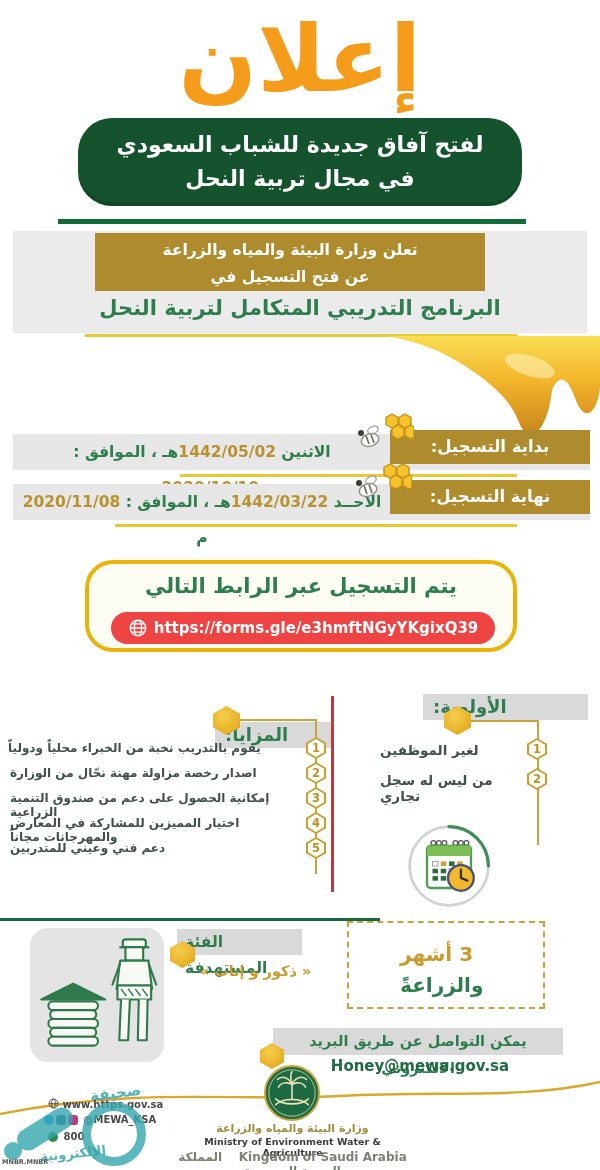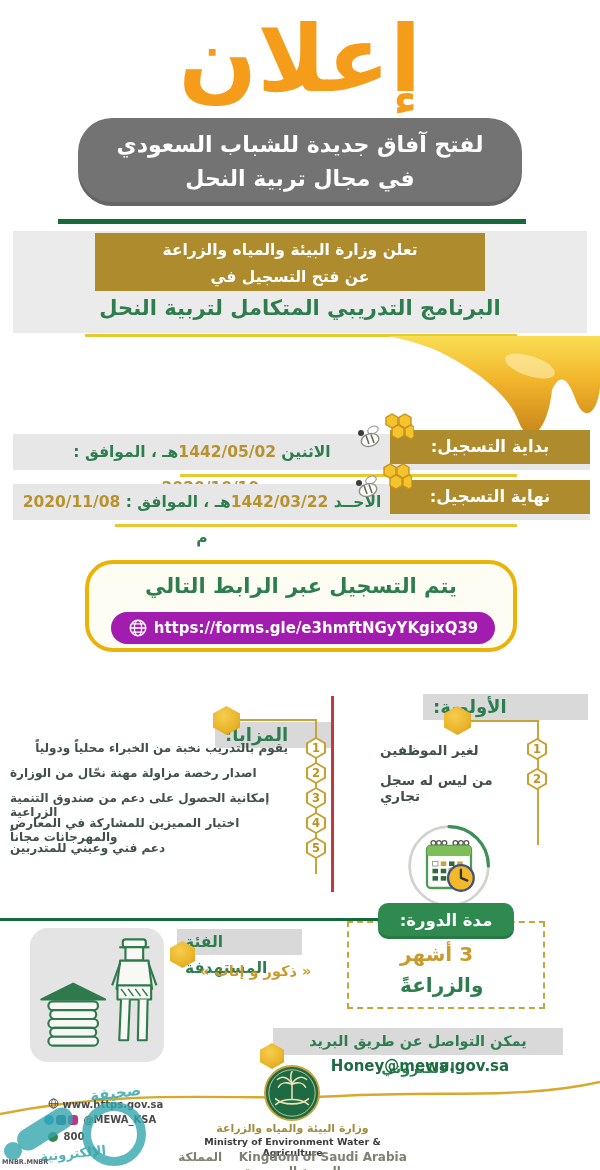--- a/index.html
+++ b/index.html
@@ -2,41 +2,41 @@
 <html lang="ar" dir="rtl"><head>
 <meta charset="utf-8">
 <style>
   html,body{margin:0;padding:0;background:#fff;}
   .page{position:relative;width:600px;height:1170px;background:#fff;overflow:hidden;
         font-family:"DejaVu Sans",sans-serif;direction:rtl;}
   .abs{position:absolute;}
   
   .big-title{left:150px;top:-8px;width:300px;height:135px;text-align:center;
              font-size:92px;font-weight:800;color:#F59C1A;line-height:135px;letter-spacing:-2px;}
-  .green-banner{left:78px;top:118px;width:444px;height:88px;background:#737373;border-radius:34px;
+  .green-banner{left:78px;top:118px;width:444px;height:88px;background:#14532d;border-radius:34px;
                 color:#fff;text-align:center;font-weight:700;font-size:22px;line-height:1.55;
                 padding-top:10px;box-sizing:border-box;box-shadow:inset 0 -4px 0 rgba(0,0,0,.12);}
   .divider{left:58px;top:219px;width:468px;height:5px;background:#156A3C;}
   
   .intro-panel{left:13px;top:231px;width:574px;height:102px;background:#EBEBEB;}
   .intro-gold{left:95px;top:233px;width:390px;height:58px;background:#AE8C2D;color:#fff;
               text-align:center;font-weight:700;font-size:15.5px;line-height:1.75;padding-top:4px;box-sizing:border-box;}
   .program{left:40px;top:296px;width:520px;text-align:center;color:#2E7D4F;font-weight:800;font-size:21px;}
   .gold-underline{height:3px;background:#E9C832;}
   
   .date-bar{left:13px;width:577px;height:36px;background:#E7E7E7;}
   .date-label{width:200px;height:34px;background:#AE8C2D;color:#fff;font-weight:700;font-size:16.5px;
               text-align:center;line-height:34px;}
   .date-text{left:22px;width:360px;font-weight:700;font-size:15.5px;color:#2E7D4F;text-align:center;line-height:36px;}
   .num-gold{color:#B8922E;}
   
   .link-box{left:85px;top:560px;width:432px;height:92px;border:4px solid #eab308;border-radius:28px;
             background:#FEFDF4;box-sizing:border-box;}
   .link-heading{left:0;right:0;top:10px;text-align:center;color:#2E7D4F;font-weight:800;font-size:21px;}
-  .link-pill{left:22px;top:48px;width:384px;height:32px;background:#a21caf;border-radius:16px;
+  .link-pill{left:22px;top:48px;width:384px;height:32px;background:#ef4444;border-radius:16px;
              color:#fff;font-weight:700;font-size:15px;display:flex;align-items:center;justify-content:center;
              gap:6px;direction:ltr;}
   
   .sec-bar{height:26px;background:#D9D9D9;color:#2E7D4F;font-weight:800;font-size:18px;
            line-height:26px;text-align:left;direction:rtl;}
   .hex{clip-path:polygon(50% 0%,100% 26%,100% 74%,50% 100%,0% 74%,0% 26%);}
   .hex-gold{background:radial-gradient(circle at 40% 35%,#F7CE4D,#E9B32A 60%,#CE951C);}
   .hex-num{background:#C69F35;}
   .hex-num .in{position:absolute;inset:2px;clip-path:polygon(50% 0%,100% 26%,100% 74%,50% 100%,0% 74%,0% 26%);
                background:#FFFEF6;display:flex;align-items:center;justify-content:center;
@@ -162,21 +162,21 @@
   <div class="abs sec-bar" style="left:215px;top:694px;width:116px;padding-left:10px;box-sizing:border-box;margin-top:28px;">
     <span>المزايا:</span>
   </div>
   <div class="abs hex hex-gold" style="left:213px;top:706px;width:27px;height:29px;"></div>
   <div class="abs gold-hline" style="left:240px;top:719px;width:77px;"></div>
   <div class="abs gold-vline" style="left:315px;top:719px;height:155px;"></div>
 
   <div class="abs hex hex-num" style="left:306px;top:737px;width:20px;height:22px;">
       <div class="in">1</div>
     </div>
-  <div class="abs item-text" style="left:0;top:741px;width:288px;text-align:right;">يقوم بالتدريب نخبة من الخبراء محلياً ودولياً</div>
+  <div class="abs item-text" style="left:8px;top:741px;width:288px;">يقوم بالتدريب نخبة من الخبراء محلياً ودولياً</div>
   <div class="abs hex hex-num" style="left:306px;top:762px;width:20px;height:22px;">
       <div class="in">2</div>
     </div>
   <div class="abs item-text" style="left:10px;top:766px;width:288px;">اصدار رخصة مزاولة مهنة نحّال من الوزارة</div>
   <div class="abs hex hex-num" style="left:306px;top:787px;width:20px;height:22px;">
       <div class="in">3</div>
     </div>
   <div class="abs item-text" style="left:10px;top:791px;width:288px;">إمكانية الحصول على دعم من صندوق التنمية الزراعية</div>
   <div class="abs hex hex-num" style="left:306px;top:812px;width:20px;height:22px;">
       <div class="in">4</div>
@@ -228,21 +228,20 @@
       <rect x="48" y="51" width="6" height="5" fill="#fff" stroke="#999" stroke-width="1"></rect>
       <rect x="30" y="59" width="6" height="5" fill="#2F6B3F"></rect>
       <rect x="39" y="59" width="6" height="5" fill="#2F6B3F"></rect>
     </g>
     <circle cx="61" cy="61" r="14" fill="#F3B92B" stroke="#44527A" stroke-width="2.5"></circle>
     <path d="M61,61 L61,52 M61,61 L68,64" stroke="#333" stroke-width="2.5" stroke-linecap="round"></path>
   </svg>
 
   <div class="abs green-hline"></div>
   <div class="abs dash-box"></div>
-  <div class="abs duration-box">مدة الدورة:</div>
   <div class="abs dur-value" style="left:400px;top:942px;width:135px;">3 أشهر</div>
   <div class="abs dur-note" style="left:400px;top:973px;width:135px;">والزراعةً</div>
 
   <div class="abs sec-bar" style="left:177px;top:929px;width:125px;font-size:15.5px;padding-left:8px;box-sizing:border-box;">
     <span>الفئة المستهدفة</span>
   </div>
   <div class="abs hex hex-gold" style="left:170px;top:941px;width:25px;height:27px;"></div>
   <div class="abs target-value" style="left:177px;top:963px;width:125px;text-align:center;margin-left:16px;">« ذكور و إناث »</div>
 
   <div class="abs target-card"></div>

